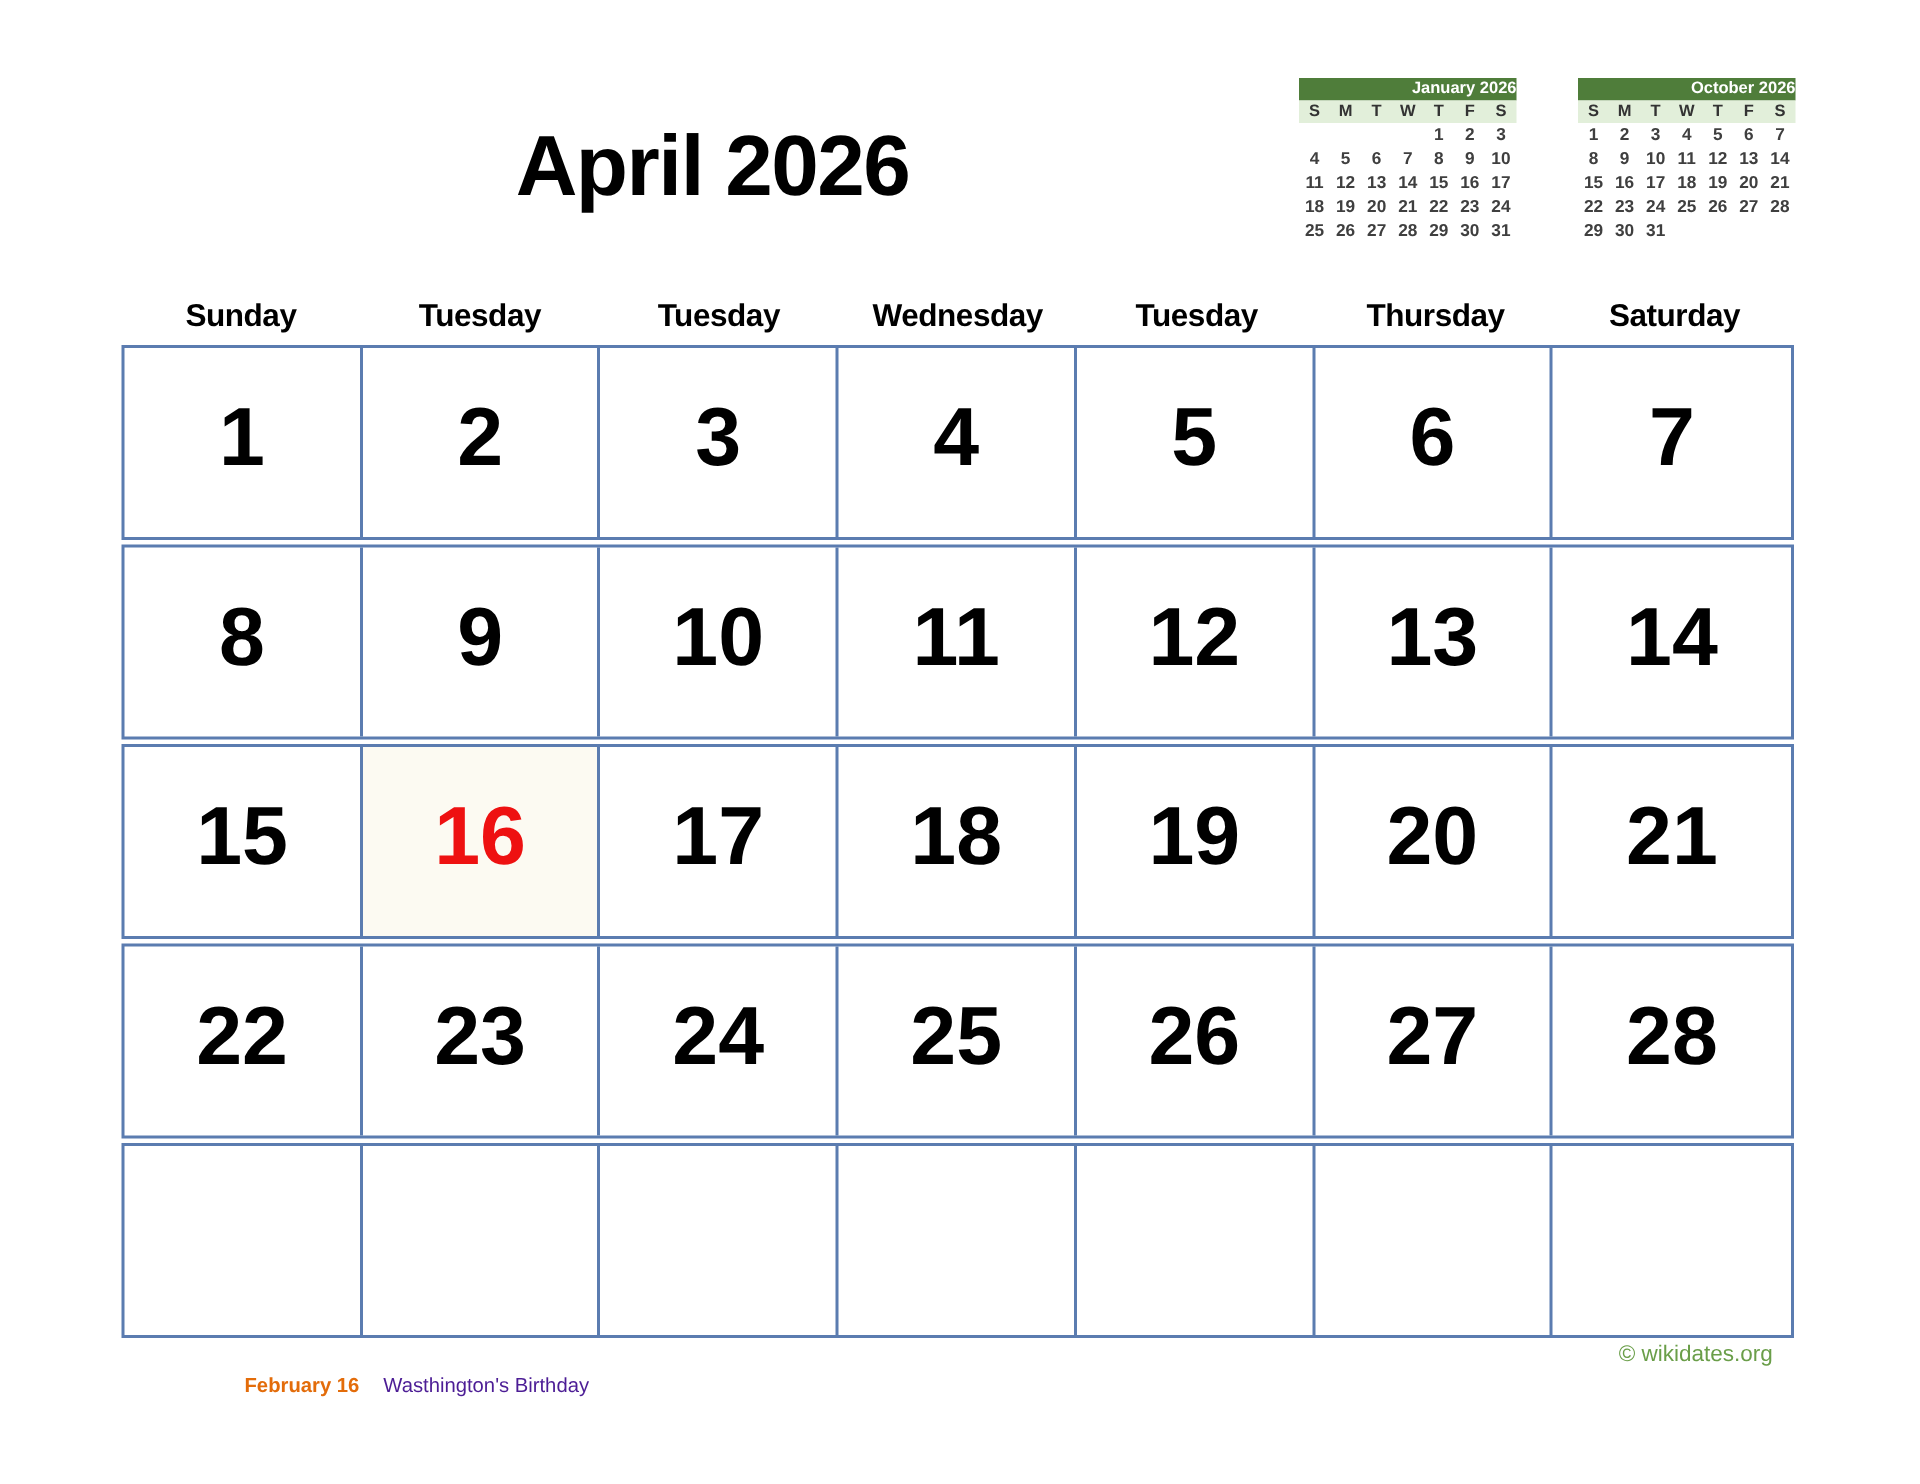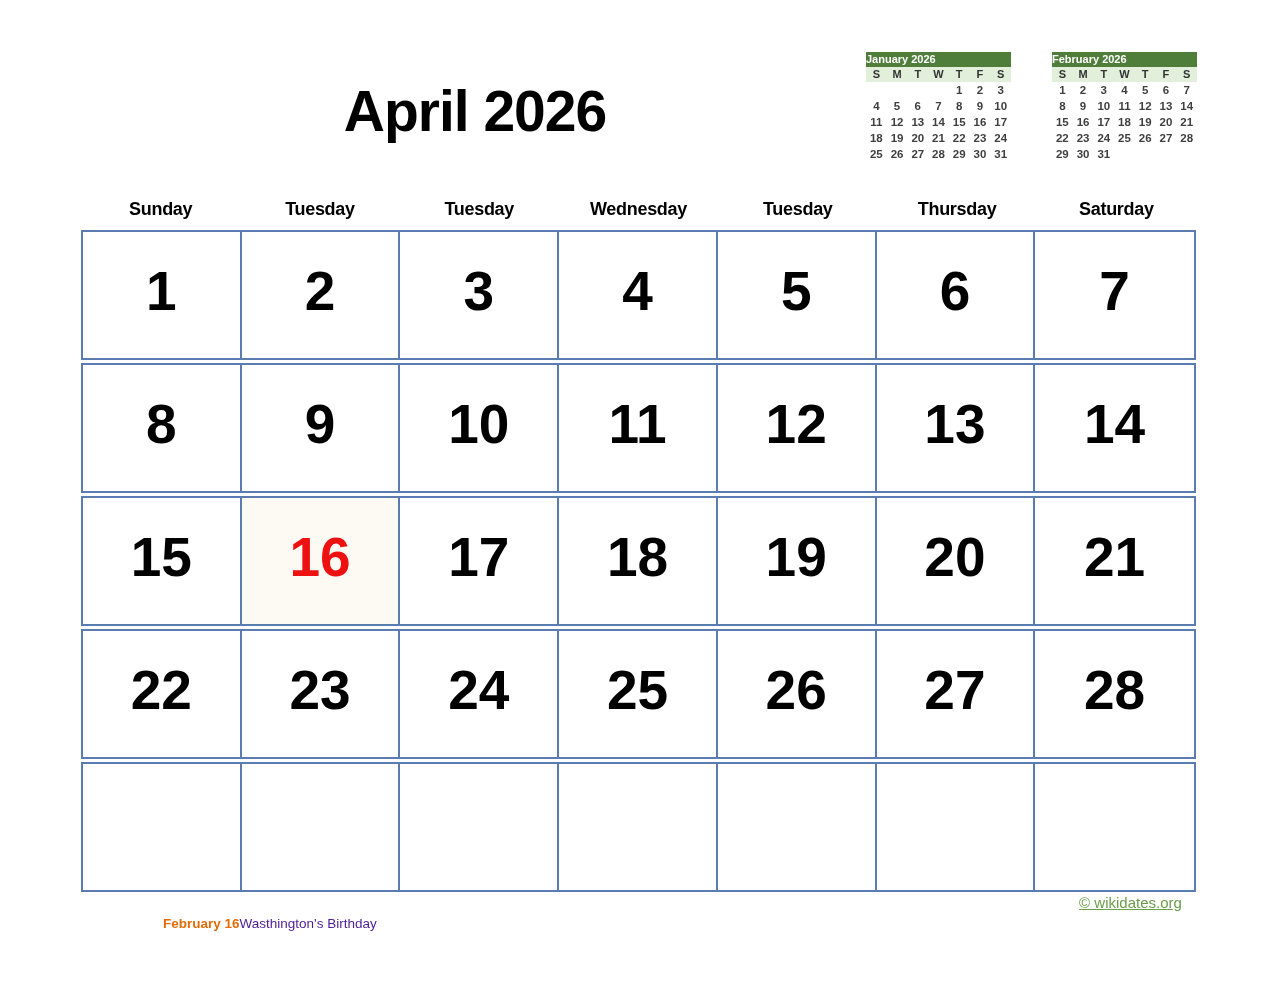--- a/index.html
+++ b/index.html
@@ -41,21 +41,21 @@
     width: 145px;
     font-size: 11px;
   }
   .mini-cal.jan { left: 866px; }
   .mini-cal.mar { left: 1052px; }
   .mini-header {
     height: 15px; line-height: 15px;
     background: var(--green-dark);
     color: #ffffff;
     font-weight: bold;
-    text-align: left;
+    text-align: right;
     font-size: 11px;
   }
   .mini-dow {
     display: grid; grid-template-columns: repeat(7, 1fr);
     background: var(--green-light);
     height: 15px;
   }
   .mini-dow div {
     text-align: center; line-height: 15px;
     font-weight: bold; color: #333333; font-size: 11px;
@@ -70,21 +70,21 @@
   }
 
   
   .weekday-row {
     position: absolute;
     top: 199px; left: 81px; width: 1115px; height: 28px;
     display: grid; grid-template-columns: repeat(7, 1fr);
   }
   .weekday {
     text-align: center;
-    font-size: 18px; font-weight: bold;
+    font-size: 21px; font-weight: bold;
     letter-spacing: -0.3px;
     color: var(--text-dark);
   }
 
   
   .calendar-grid {
     position: absolute;
     top: 230px; left: 81px; width: 1115px;
   }
   .week-row {
@@ -107,28 +107,27 @@
     color: var(--red);
   }
 
   
   .attribution {
     position: absolute;
     top: 894px; left: 1063px; width: 135px;
     text-align: center;
     font-size: 15px;
     color: var(--attribution-green);
-    text-decoration: underline;
   }
 
   
   .holiday-note {
     position: absolute;
     top: 916px; left: 163px;
-    display: flex; 
+    display: flex; gap: 16px;
     font-size: 13.5px;
   }
   .holiday-date { font-weight: bold; color: var(--orange); }
   .holiday-name { color: #4c1d95; }
 </style>
 </head>
 <body>
 
 <div class="page">
 
@@ -178,21 +177,21 @@
         <div>26</div>
         <div>27</div>
         <div>28</div>
         <div>29</div>
         <div>30</div>
         <div>31</div>
       </div>
   </div>
 
   <div class="mini-cal mar">
-    <div class="mini-header">February 2026</div>
+    <div class="mini-header">October 2026</div>
     <div class="mini-dow">
         <div>S</div>
         <div>M</div>
         <div>T</div>
         <div>W</div>
         <div>T</div>
         <div>F</div>
         <div>S</div>
       </div>
     <div class="mini-grid">

